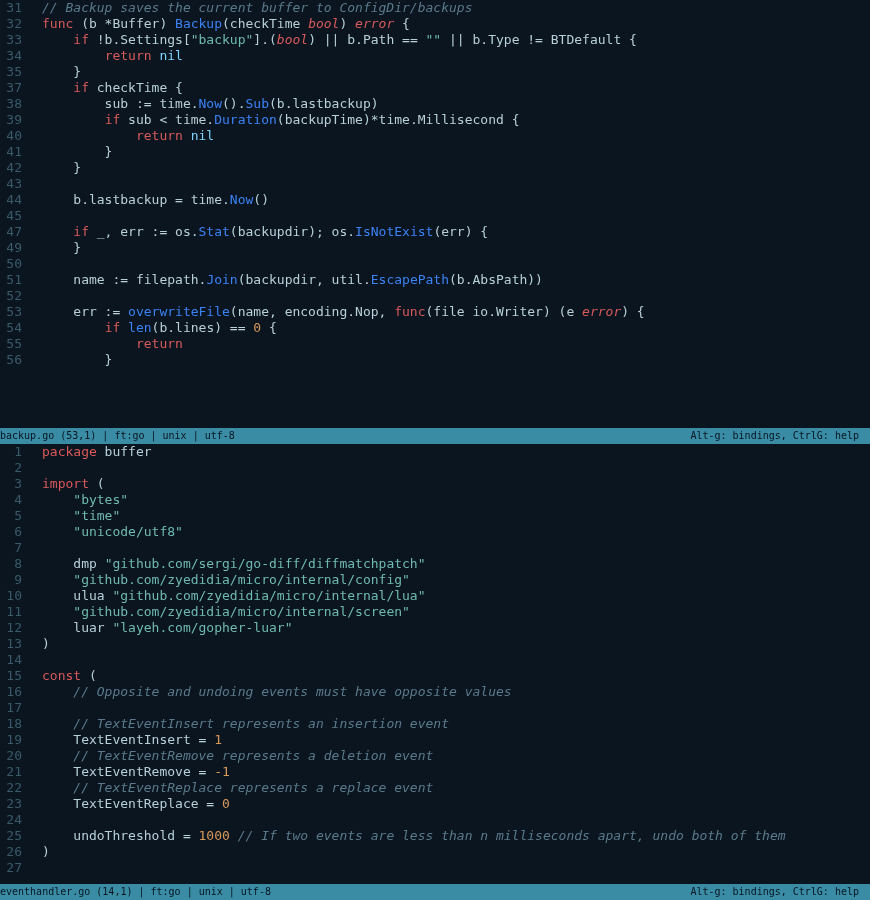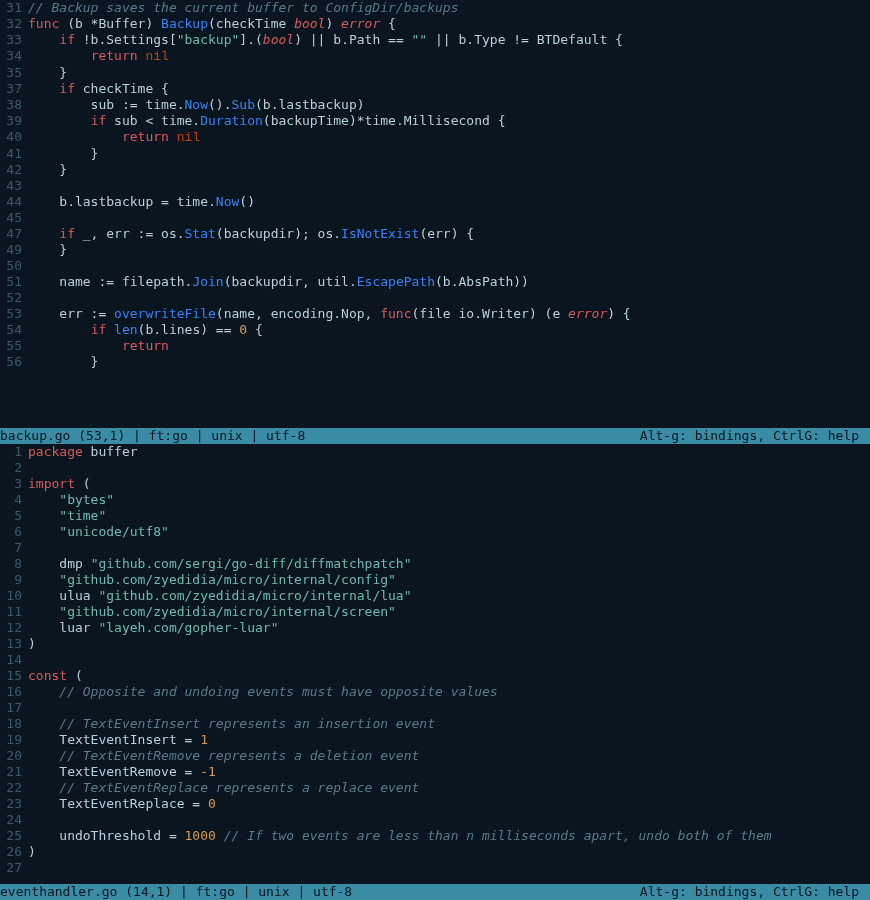--- a/index.html
+++ b/index.html
@@ -18,20 +18,21 @@
     flex-direction: column;
   }
   .editor {
     flex: 1;
     overflow: hidden;
     background: #0a1520;
   }
   .line {
     display: flex;
     white-space: pre;
+    gap: 14px;
   }
   .gutter {
     width: 28px;
     text-align: right;
     padding-right: 6px;
     color: #3a5a6a;
     flex-shrink: 0;
     user-select: none;
   }
   .code {
@@ -39,34 +40,34 @@
   }
   .statusbar {
     background: #3a8ca5;
     color: #0a1520;
     display: flex;
     justify-content: space-between;
     width: 100%;
     white-space: pre;
     height: 16px;
     line-height: 16px;
-    font-size: 13px;
+    font-size: 10px;
     padding: 0;
   }
   .statusbar .left { overflow: hidden; text-overflow: clip; }
   .statusbar .right { padding-right: 11px; }
 
   
   .c-comment  { color: #5a7a8a; font-style: italic; }
   .c-keyword  { color: #d85a5a; }      
   .c-type     { color: #d85a5a; font-style: italic; }      
   .c-string   { color: #6fbab0; }
   .c-func     { color: #3b82f6; }      
   .c-num      { color: #d89a5a; }      
-  .c-nil      { color: #c2410c; font-family: Liberation Mono, monospace; }
+  .c-nil      { color: #7dd3fc; }
   .c-default  { color: #b8d0d8; }
 </style>
 </head>
 <body>
 
 <div class="pane" style="height:444px;">
   <div class="editor" id="editor-top">
       <div class="line"><span class="gutter">31</span><span class="code"><span class="c-comment">// Backup saves the current buffer to ConfigDir/backups</span></span></div>
       <div class="line"><span class="gutter">32</span><span class="code"><span class="c-keyword">func</span><span class="c-default"> (b *Buffer) </span><span class="c-func">Backup</span><span class="c-default">(checkTime </span><span class="c-type">bool</span><span class="c-default">) </span><span class="c-type">error</span><span class="c-default"> {</span></span></div>
       <div class="line"><span class="gutter">33</span><span class="code"><span class="c-default">    </span><span class="c-keyword">if</span><span class="c-default"> !b.Settings[</span><span class="c-string">"backup"</span><span class="c-default">].(</span><span class="c-type">bool</span><span class="c-default">) || b.Path == </span><span class="c-string">""</span><span class="c-default"> || b.Type != BTDefault {</span></span></div>

